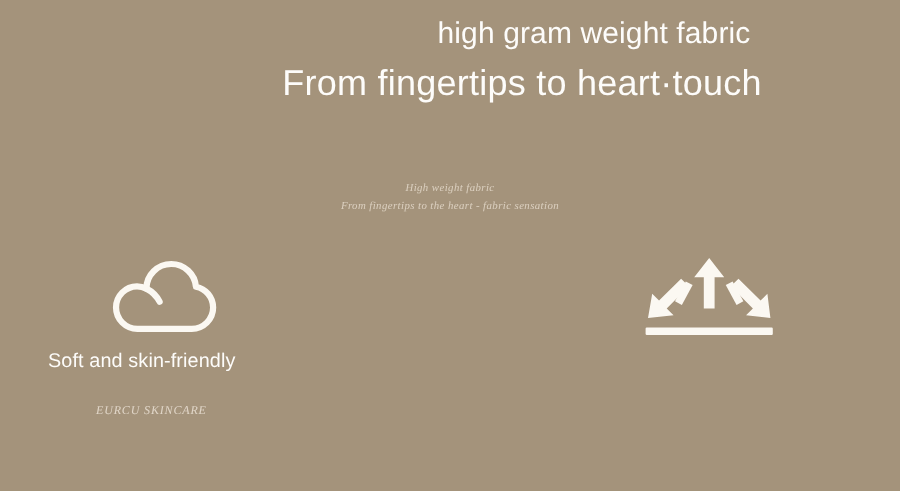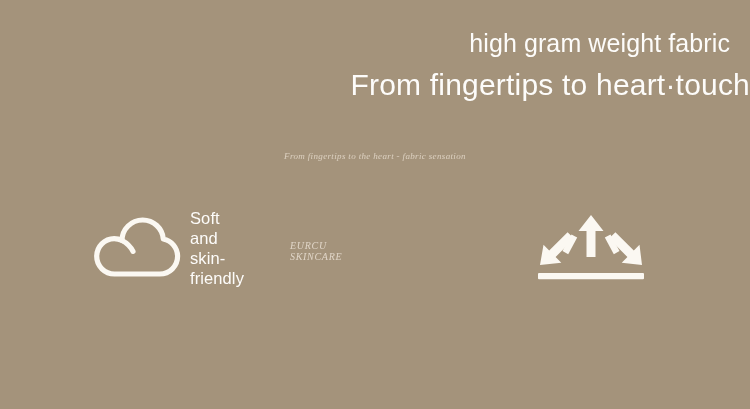--- a/index.html
+++ b/index.html
@@ -21,23 +21,23 @@
     height: 409px;
     background: #a4937b;
     box-sizing: border-box;
     overflow: hidden;
   }
 
   
   .headline-block {
     position: absolute;
     left: 0;
-    top: 28px;
-    width: 750px;
-    text-align: right;
+    top: 13px;
+    width: 750px;
+    text-align: center;
   }
 
   .headline-primary {
     margin: 0;
     padding-left: 260px;
     font-size: 25px;
     line-height: 1.22;
     font-weight: 400;
     color: #fdfcfa;
     letter-spacing: 0.1px;
@@ -87,22 +87,22 @@
     flex-direction: row;
     align-items: flex-start;
     justify-content: space-between;
     padding: 0 34px;
     box-sizing: border-box;
   }
 
   .feature {
     width: 224px;
     display: flex;
-    flex-direction: row;
-    align-items: center;
+    flex-direction: column;
+    align-items: flex-start;
   }
 
   .feature-icon {
     height: 86px;
     width: 100%;
     display: flex;
     align-items: center;
     justify-content: center;
     padding-left: 2px;
     box-sizing: border-box;
@@ -154,20 +154,21 @@
 <body>
 
 <div class="banner">
 
   <div class="headline-block">
     <h1 class="headline-primary">high gram weight fabric</h1>
     <h2 class="headline-secondary">From fingertips to heart·touch</h2>
   </div>
 
   <div class="caption-block">
+    <span class="caption-line">High weight fabric</span>
     <span class="caption-line">From fingertips to the heart - fabric sensation</span>
   </div>
 
   <div class="features">
 
     <div class="feature col-1">
       <div class="feature-icon">
         <svg width="92" height="64" viewBox="0 0 92 64" fill="none" stroke="#fbf8f2" stroke-width="5.2" stroke-linecap="round" stroke-linejoin="round">
           <path d="M30 24.5
                    C30 13.2 39.3 4 50.7 4

